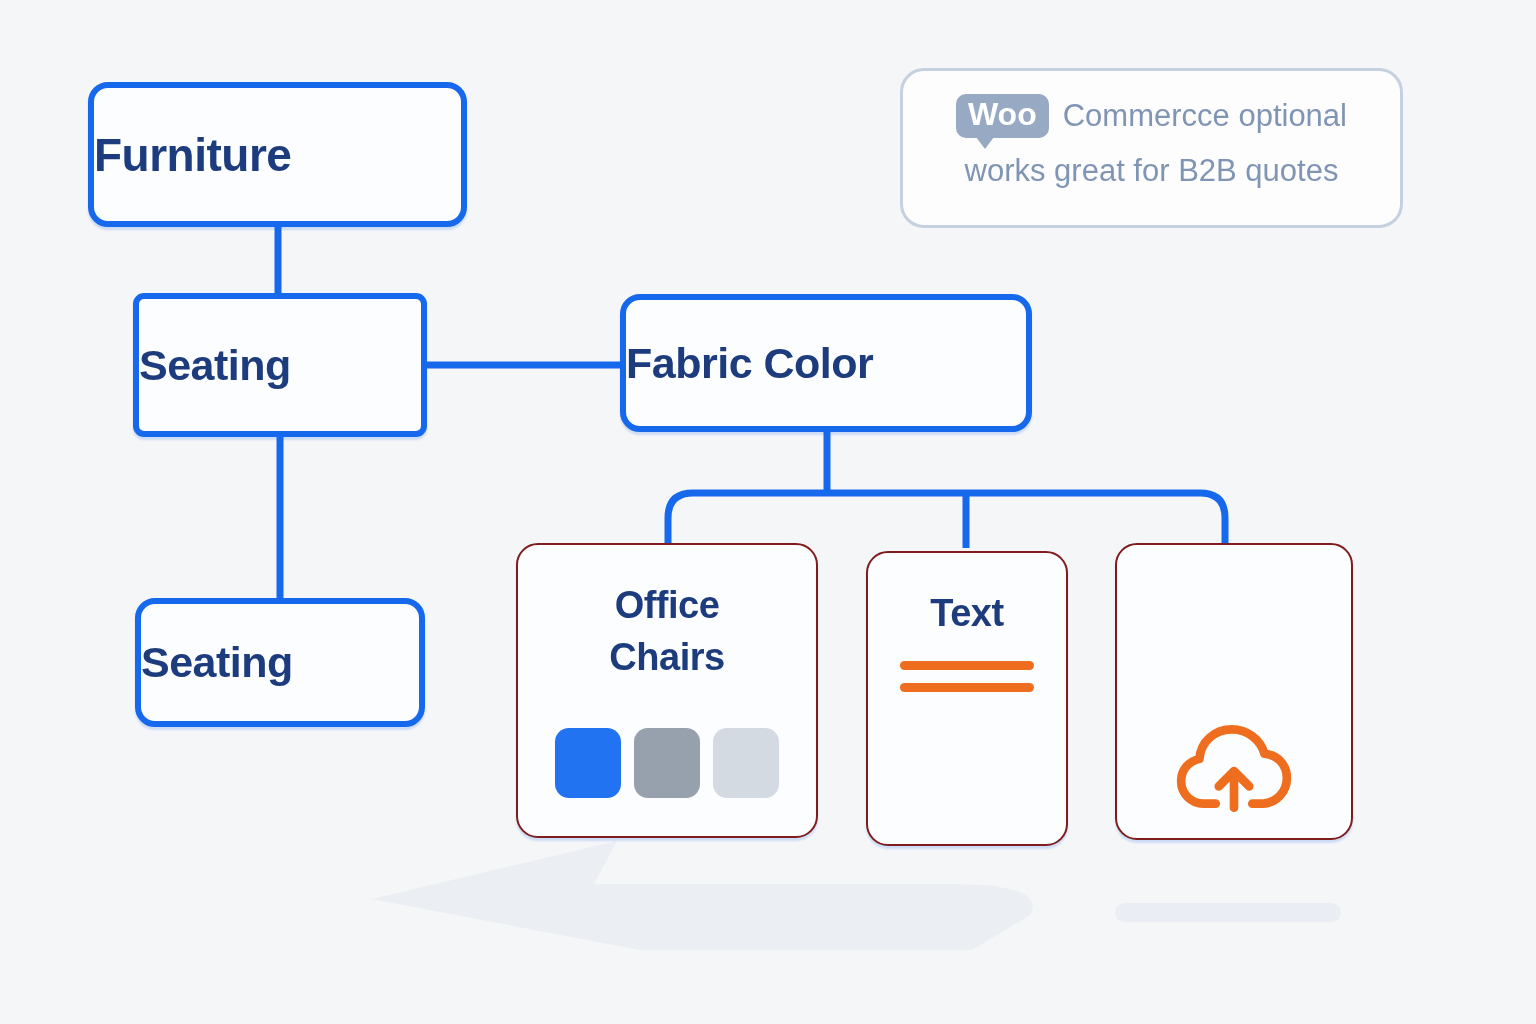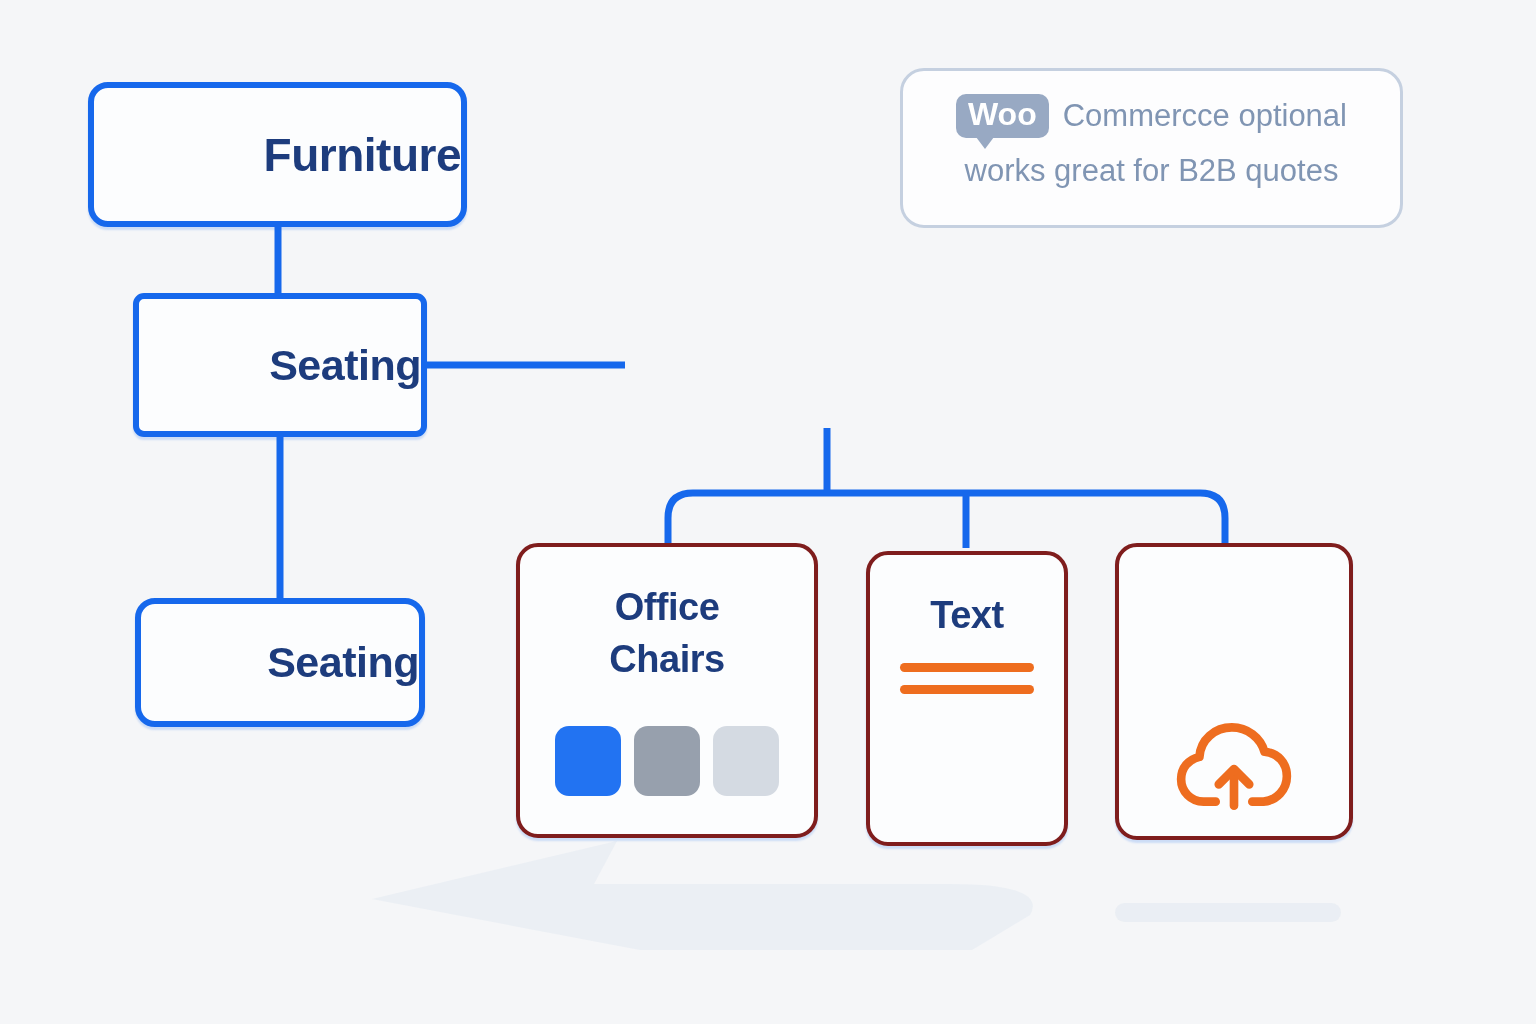--- a/index.html
+++ b/index.html
@@ -7,33 +7,33 @@
   .canvas{
     position:relative;width:1536px;height:1024px;overflow:hidden;
     background:#f5f6f8;
   }
   svg.layer{position:absolute;left:0;top:0;width:1536px;height:1024px;}
 
   
   .node{
     position:absolute;box-sizing:border-box;
     background:#fcfdfe;border:6px solid #1668ec;border-radius:20px;
-    display:flex;align-items:center;justify-content:flex-end;
+    display:flex;align-items:center;justify-content:flex-start;
     color:#1d3c7d;font-weight:bold;letter-spacing:-0.5px;
     box-shadow:0 3px 2px rgba(22,104,236,0.18);
   }
   #node-furniture{left:88px;top:82px;width:379px;height:145px;font-size:46px;}
   #node-seating{left:133px;top:293px;width:294px;height:144px;font-size:43px;border-radius:11px;}
   #node-fabric{left:620px;top:294px;width:412px;height:138px;font-size:43px;}
   #node-chairs{left:135px;top:598px;width:290px;height:129px;font-size:43px;}
 
   
   .card{
     position:absolute;box-sizing:border-box;
-    background:#fcfdfe;border:4px solid #7f1d1d;border-radius:22px;
+    background:#fcfdfe;border:2px solid #7f1d1d;border-radius:22px;
     color:#1d3c7d;font-weight:bold;text-align:center;letter-spacing:-0.5px;
     box-shadow:0 3px 2px rgba(22,104,236,0.18);
   }
   #card-office{left:516px;top:543px;width:302px;height:295px;}
   #card-text{left:866px;top:543px;width:202px;height:295px;margin-top:8px;}
   #card-image{left:1115px;top:543px;width:238px;height:297px;}
   .card-label{font-size:38px;line-height:1.38;margin:34px auto 0;max-width:215px;}
   #card-text .card-label{max-width:160px;}
 
   .swatch-row{position:absolute;bottom:38px;left:0;right:0;display:flex;justify-content:center;gap:13px;}
@@ -80,20 +80,23 @@
       <path d="M966,493 L966,548"></path>
     </g>
   </svg>
 
   <div class="node" id="node-furniture">
     <span>Furniture</span>
   </div>
   <div class="node" id="node-seating">
     <span>Seating</span>
   </div>
+  <div class="node" id="node-fabric">
+    <span>Fabric Color</span>
+  </div>
   <div class="node" id="node-chairs">
     <span>Seating</span>
   </div>
 
   <div class="card" id="card-office">
     <div class="card-label">Office Chairs</div>
     <div class="swatch-row">
       <div class="swatch" style="background-color: rgb(34, 115, 242);"></div>
       <div class="swatch" style="background-color: rgb(151, 160, 173);"></div>
       <div class="swatch" style="background-color: rgb(212, 218, 226);"></div>

